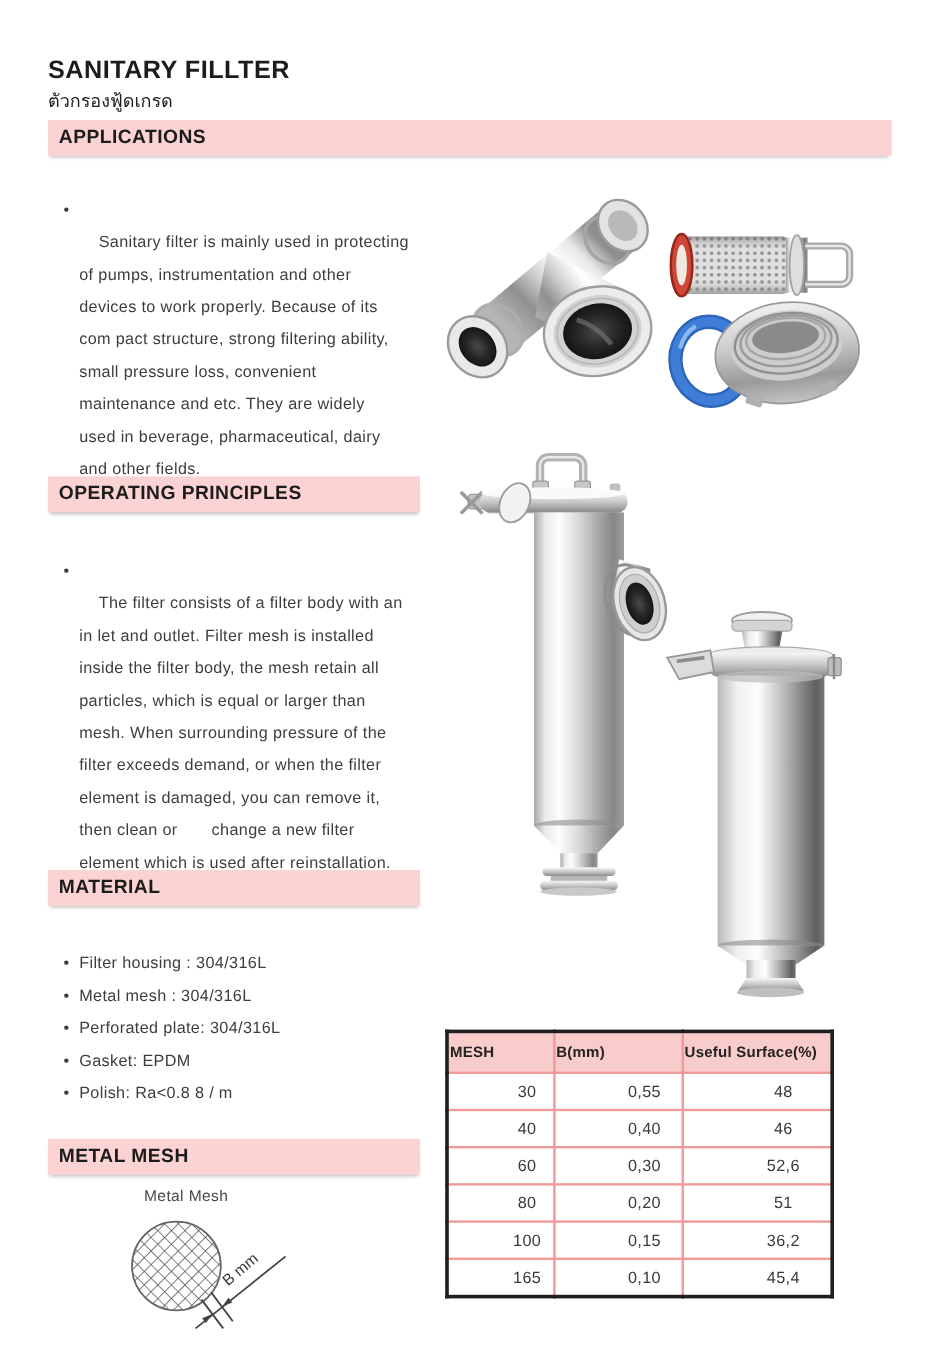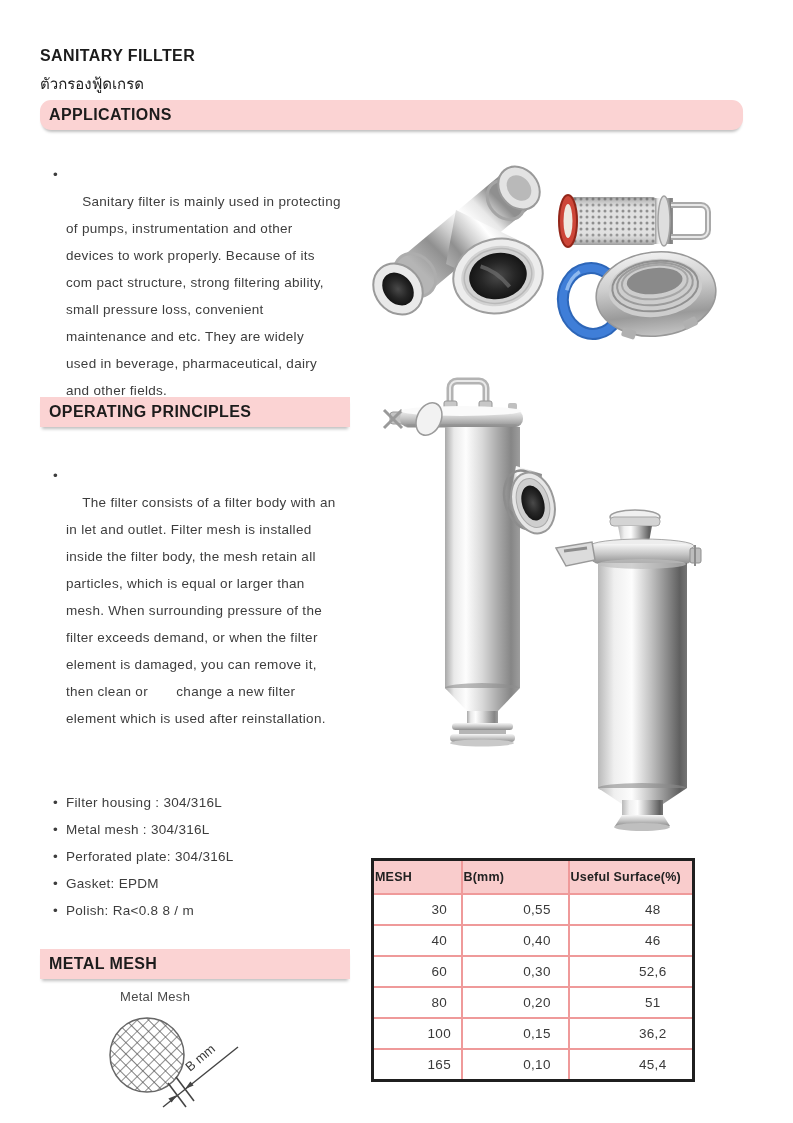--- a/index.html
+++ b/index.html
@@ -1,32 +1,32 @@
 <!DOCTYPE html>
 <html style="--accent_pink: #fbd3d3; --table_header_bg: #f9cccc; --table_border: #ef9a9a; --table_outline: #1f1f1f; --text_dark: #1c1c1c; --body_text: #3d3d3d; --blue_gasket: #3f7ed8; --red_gasket: #cd4638;"><head>
 <meta charset="utf-8">
 <style>
   html,body{margin:0;padding:0;background:#ffffff;}
   .page{
     position:relative;width:793px;height:1123px;background:#ffffff;overflow:hidden;
     font-family:"Liberation Sans","DejaVu Sans",sans-serif;
   }
   .page-title{
-    position:absolute;left:40px;top:47px;font-size:16px;font-weight:800;
+    position:absolute;left:40px;top:47px;font-size:21px;font-weight:800;
     letter-spacing:.4px;color:var(--text_dark);
   }
   .page-subtitle{
     position:absolute;left:40px;top:72px;font-size:15px;font-weight:400;color:var(--text_dark);
   }
   .banner{
     position:absolute;height:30px;background:var(--accent_pink);color:var(--text_dark);
     font-weight:800;font-size:16px;line-height:30px;padding-left:9px;letter-spacing:.4px;
     box-sizing:border-box;box-shadow:0 4px 3px -2px rgba(0,0,0,.25);
   }
-  .banner-applications{left:40px;top:100px;width:703px;border-radius:11px;}
+  .banner-applications{left:40px;top:100px;width:703px;}
   .banner-operating{left:40px;top:397px;width:310px;}
   .banner-material{left:40px;top:725px;width:310px;}
   .banner-mesh{left:40px;top:949px;width:310px;}
   .bullet-para{
     position:absolute;width:304px;font-size:13.5px;line-height:27px;color:var(--body_text);
     white-space:pre-wrap;letter-spacing:.3px;
   }
   .para-applications{left:66px;top:161px;}
   .para-operating{left:66px;top:462px;}
   .bullet{position:absolute;left:-13px;top:0;color:var(--body_text);}
@@ -252,20 +252,21 @@
       <rect x="216" y="193" width="89" height="225" fill="url(#s2steelV2)"></rect>
       <ellipse cx="260" cy="194" rx="44" ry="5" fill="#bdbdbd" opacity="0.7"></ellipse>
       <ellipse cx="260" cy="418" rx="44" ry="5" fill="#8a8a8a" opacity="0.6"></ellipse>
       <polygon points="216,418 305,418 281,434 240,434" fill="url(#s2steelV2)"></polygon>
       <rect x="240" y="430" width="41" height="15" fill="url(#s2steelV2)"></rect>
       <polygon points="240,445 281,445 288,456 233,456" fill="url(#s2capG)"></polygon>
       <ellipse cx="260" cy="457" rx="28" ry="4" fill="#bfbfbf"></ellipse>
     </g>
   </svg>
 
+  <div class="banner banner-material">MATERIAL</div>
 
   <ul class="mat-list">
     <li class="mat-item"><span class="bullet">•</span><span>Filter housing : 304/316L</span></li>
     <li class="mat-item"><span class="bullet">•</span><span>Metal mesh : 304/316L</span></li>
     <li class="mat-item"><span class="bullet">•</span><span>Perforated plate: 304/316L</span></li>
     <li class="mat-item"><span class="bullet">•</span><span>Gasket: EPDM</span></li>
     <li class="mat-item"><span class="bullet">•</span><span>Polish: Ra&lt;0.8 8 / m</span></li>
   </ul>
 
   <table class="spec-table">

